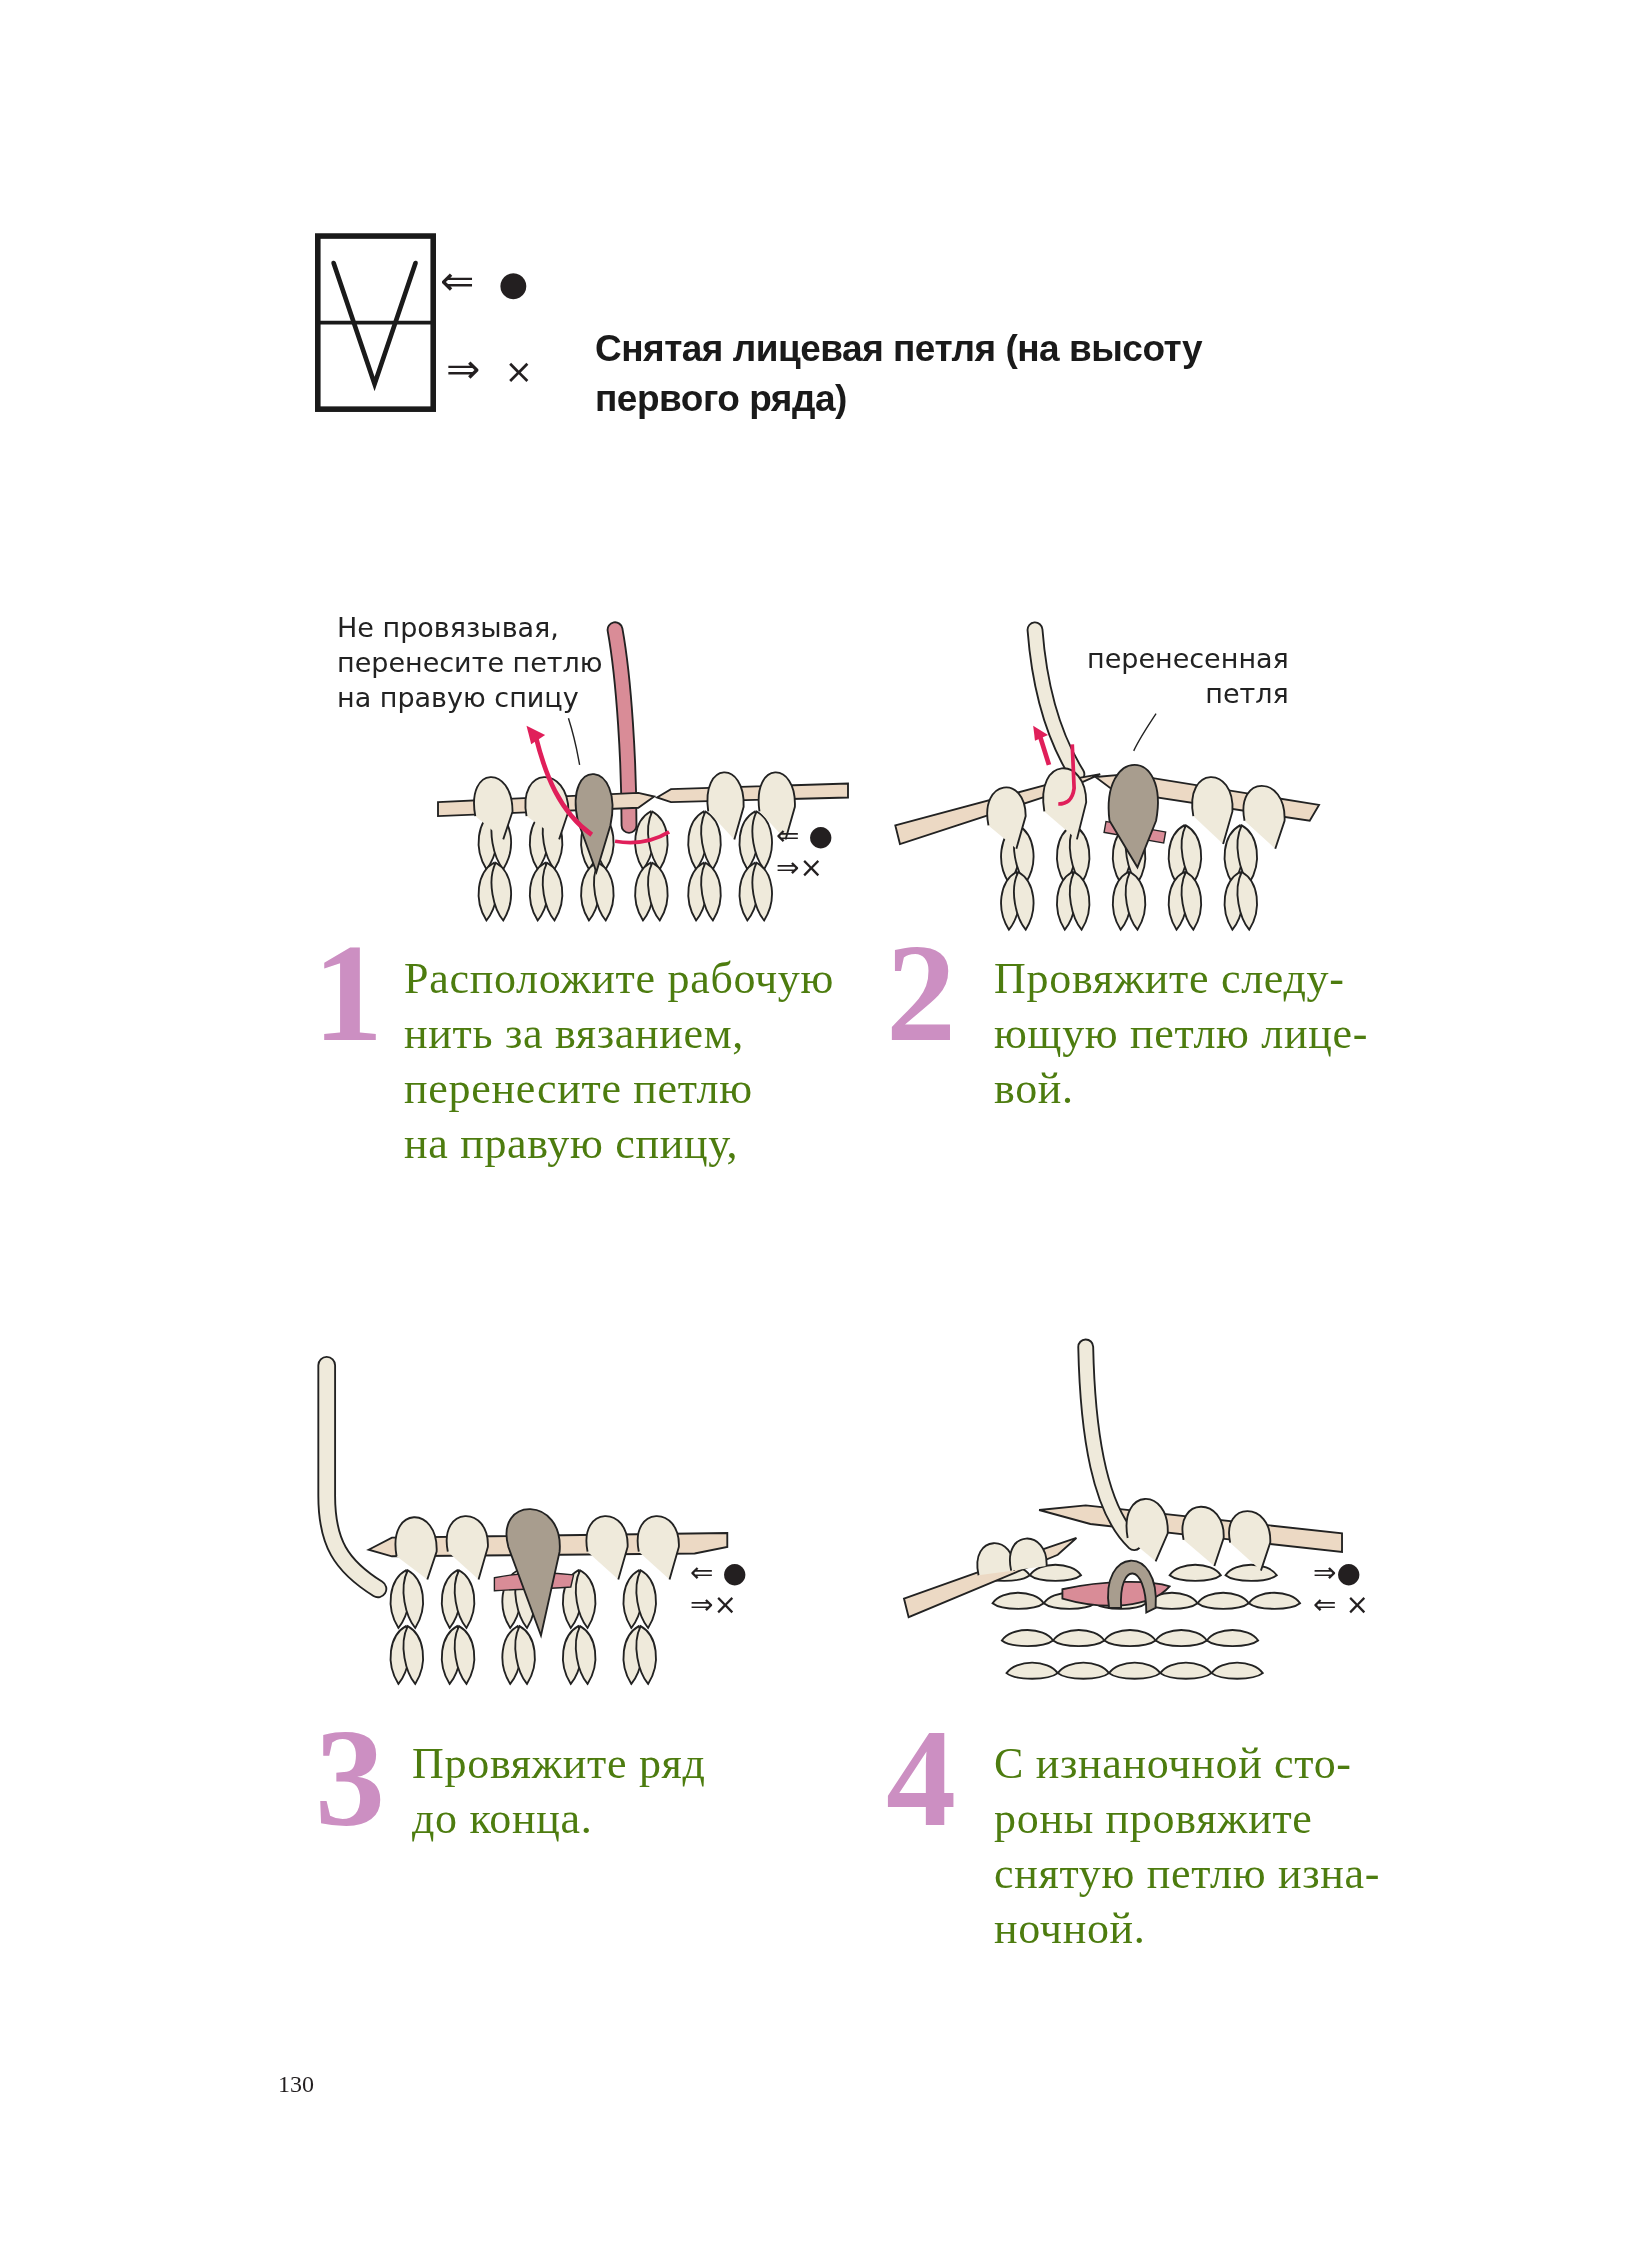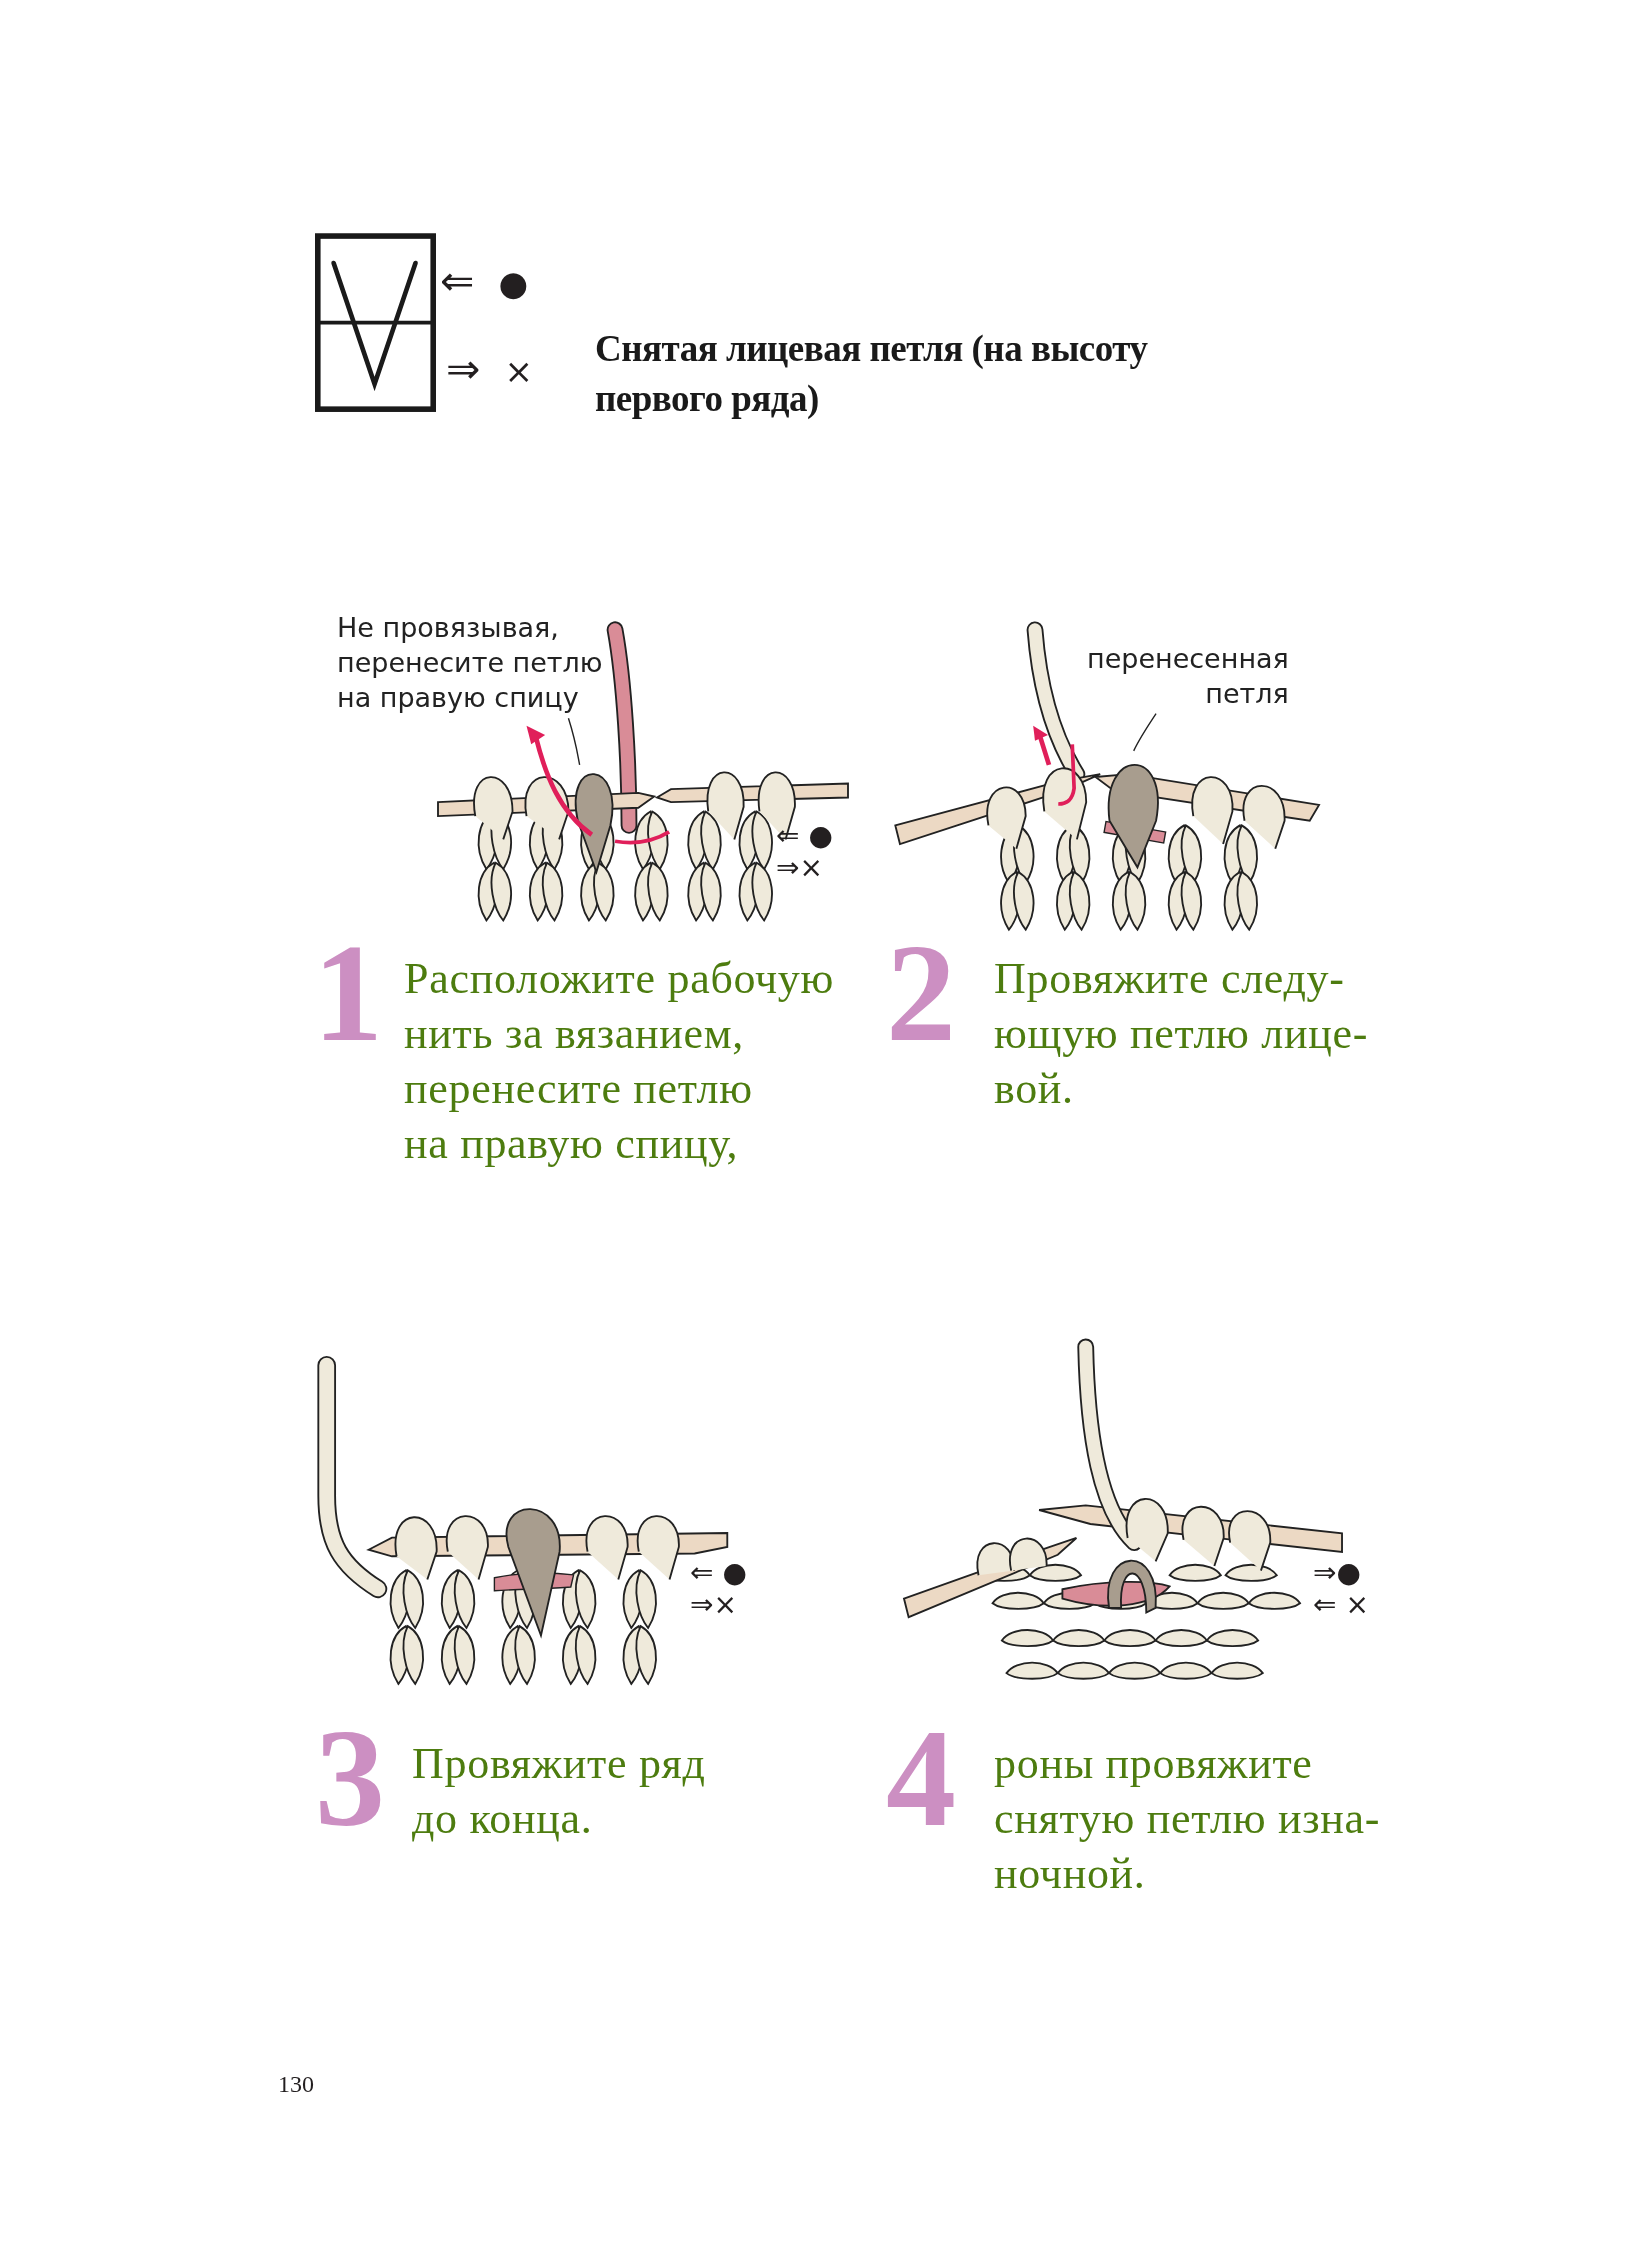--- a/index.html
+++ b/index.html
@@ -1,18 +1,18 @@
 <!DOCTYPE html>
 <html style="font-size:15px"><head>
 <meta charset="utf-8">
 <style>
   html, body { margin:0; padding:0; background:#ffffff; }
   body { width:1652px; height:2257px; position:relative; overflow:hidden; font-family:"DejaVu Serif", serif; color:#231f20; }
   .abs { position:absolute; }
-  .title { left:595px; top:324px; font-family:Liberation Serif, serif; font-weight:bold; font-size:37px; line-height:50px; letter-spacing:-0.5px; color:#1a1a1a; width:839px; }
+  .title { left:595px; top:324px; font-family:Liberation Sans, sans-serif; font-weight:bold; font-size:37px; line-height:50px; letter-spacing:-0.5px; color:#1a1a1a; width:839px; }
   .title span { display:block; }
   .label { font-family:"DejaVu Sans", sans-serif; font-size:27px; line-height:35px; color:#222; }
   .label span { display:block; }
   .stepnum { font-family:"Liberation Serif", serif; font-weight:bold; font-size:140px; line-height:140px; color:#cc8fc2; }
   .steptext { font-family:"Liberation Serif", serif; font-size:44px; line-height:55px; color:#4d7c0f; letter-spacing:0.7px; }
   .steptext span { display:block; white-space:nowrap; }
   .pagenum { left:278px; top:2071px; font-family:"Liberation Serif", serif; font-size:24px; color:#231f20; }
   svg { position:absolute; overflow:visible; }
 </style>
 </head>
@@ -314,19 +314,20 @@
 </div>
 
 <div class="abs stepnum" style="left:315px;top:1708px;">3</div>
 <div class="abs steptext" style="left:412px;top:1736px;">
   <span>Провяжите ряд</span>
   <span>до конца.</span>
 </div>
 
 <div class="abs stepnum" style="left:886px;top:1708px;">4</div>
 <div class="abs steptext" style="left:994px;top:1736px;">
+  <span>С изнаночной сто-</span>
   <span>роны провяжите</span>
   <span>снятую петлю изна-</span>
   <span>ночной.</span>
 </div>
 
 <div class="abs pagenum">130</div>
 
 
 </body></html>

